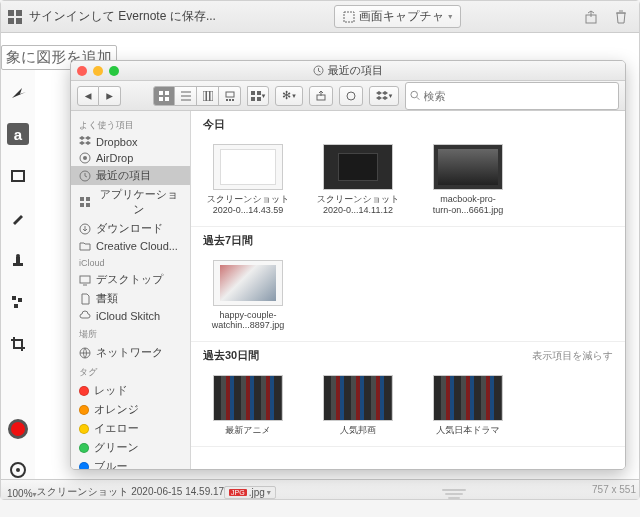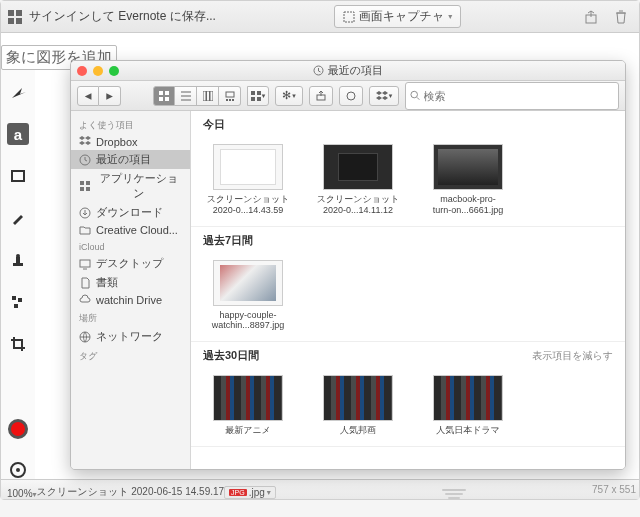--- a/index.html
+++ b/index.html
@@ -274,20 +274,29 @@
       <div class="sb-head">よく使う項目</div>
       <div id="sb-fav">
           <div class="sb-item">
             <span class="sb-icon">
               <svg width="12" height="12" viewBox="0 0 12 12">
                 <path d="M3 0L0 2l3 2 3-2zM9 0L6 2l3 2 3-2zM3 5L0 7l3 2 3-2zM9 5L6 7l3 2 3-2z" fill="#777"></path>
               </svg>
             </span>
             <span>Dropbox</span>
           </div>
+          <div class="sb-item">
+            <span class="sb-icon">
+              <svg width="12" height="12" viewBox="0 0 12 12">
+                <circle cx="6" cy="6" r="5" fill="none" stroke="#777"></circle>
+                <circle cx="6" cy="6" r="2" fill="#777"></circle>
+              </svg>
+            </span>
+            <span>AirDrop</span>
+          </div>
           <div class="sb-item sel">
             <span class="sb-icon">
               <svg width="12" height="12" viewBox="0 0 12 12">
                 <circle cx="6" cy="6" r="5" fill="none" stroke="#777"></circle>
                 <path d="M6 3v3l2 1" stroke="#777" fill="none"></path>
               </svg>
             </span>
             <span>最近の項目</span>
           </div>
           <div class="sb-item">
@@ -337,36 +346,58 @@
               </svg>
             </span>
             <span>書類</span>
           </div>
           <div class="sb-item">
             <span class="sb-icon">
               <svg width="12" height="12" viewBox="0 0 12 12">
                 <path d="M3 8a2 2 0 010-4 3 3 0 016 0 2 2 0 010 4z" fill="none" stroke="#777"></path>
               </svg>
             </span>
-            <span>watchin Drive</span>
+            <span>iCloud Skitch</span>
           </div>
         </div>
       <div class="sb-head">場所</div>
       <div id="sb-loc">
           <div class="sb-item">
             <span class="sb-icon">
               <svg width="12" height="12" viewBox="0 0 12 12">
                 <circle cx="6" cy="6" r="5" fill="none" stroke="#777"></circle>
                 <path d="M1 6h10M6 1c2 3 2 7 0 10M6 1c-2 3-2 7 0 10" fill="none" stroke="#777"></path>
               </svg>
             </span>
             <span>ネットワーク</span>
           </div>
         </div>
       <div class="sb-head">タグ</div>
+      <div id="sb-tags">
+          <div class="sb-item">
+            <span class="tag-dot" style="background:#ff3b30"></span>
+            <span>レッド</span>
+          </div>
+          <div class="sb-item">
+            <span class="tag-dot" style="background:#ff9500"></span>
+            <span>オレンジ</span>
+          </div>
+          <div class="sb-item">
+            <span class="tag-dot" style="background:#ffcc00"></span>
+            <span>イエロー</span>
+          </div>
+          <div class="sb-item">
+            <span class="tag-dot" style="background:#34c759"></span>
+            <span>グリーン</span>
+          </div>
+          <div class="sb-item">
+            <span class="tag-dot" style="background:#007aff"></span>
+            <span>ブルー</span>
+          </div>
+        </div>
     </div>
     <div class="content" id="content">
         <div class="group">
           <div class="group-head">
             <span>今日</span>
           </div>
           <div class="thumbs">
             <div class="thumb">
               <div class="frame">
                 <div style="width:56px;height:36px;background:#fff;border:1px solid #ddd;"></div>

